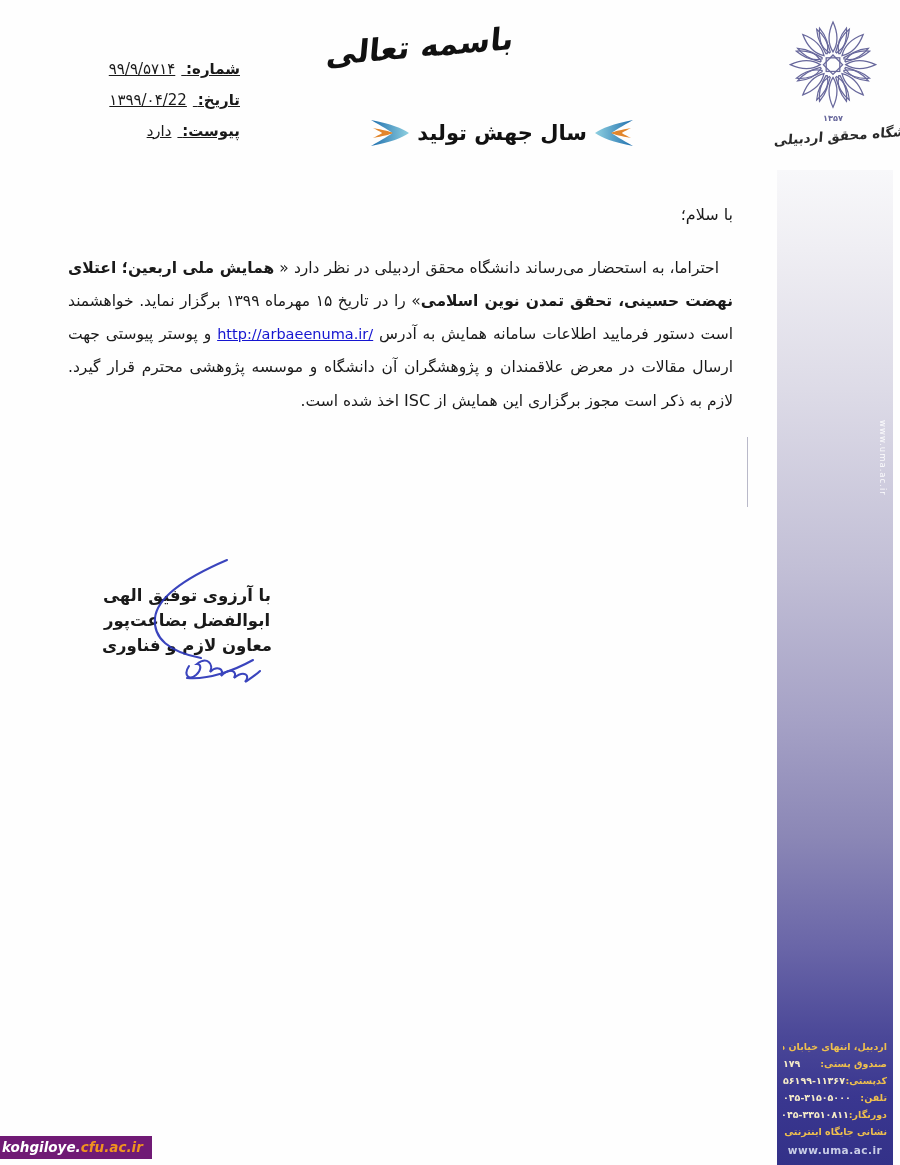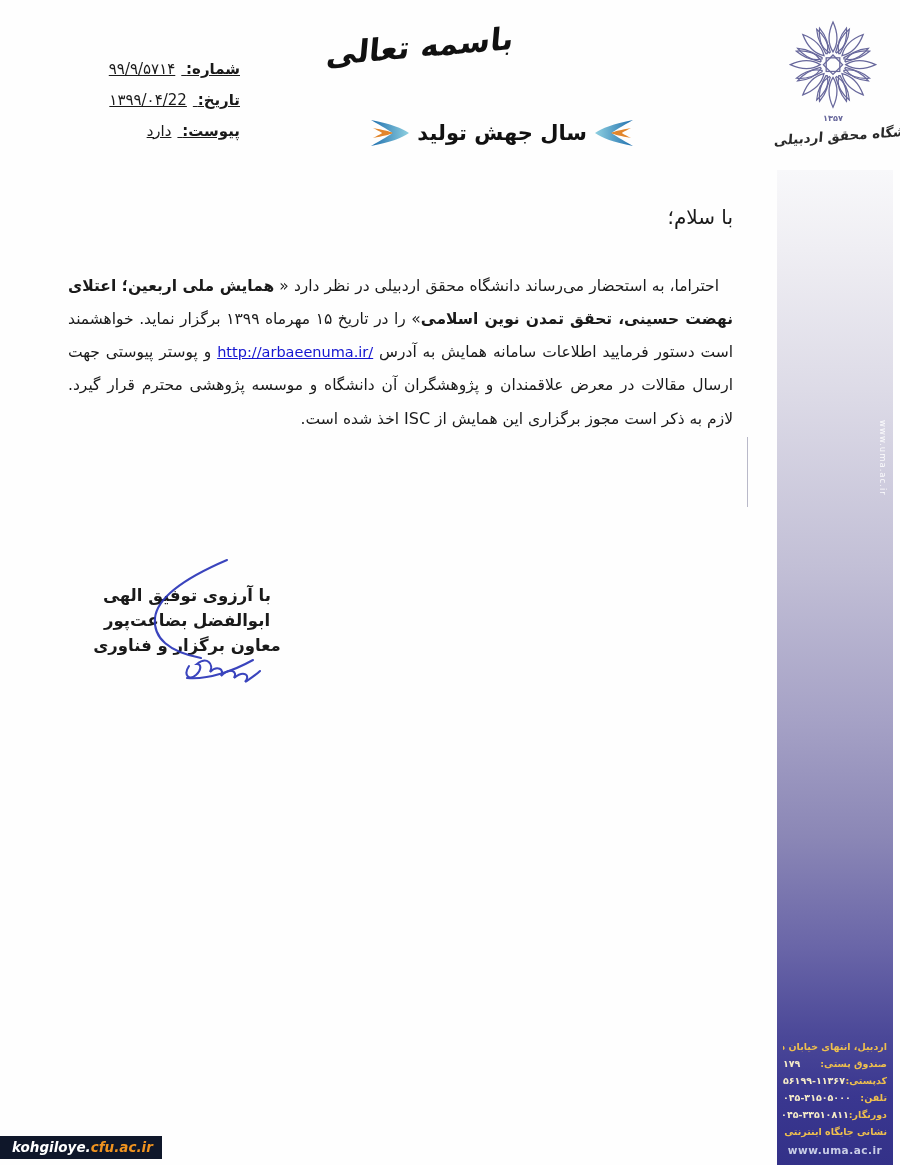--- a/index.html
+++ b/index.html
@@ -45,21 +45,21 @@
   .logo-emblem { width:112px; height:118px; display:block; margin:0 auto; }
   .logo-name {
     font-size:13.5px; font-weight:bold; color:#2a2a2a;
     transform:rotate(-4deg) skewX(-8deg);
     margin-top:-2px; white-space:nowrap;
   }
 
   
   .letter { position:absolute; left:68px; top:205px; width:665px; direction:rtl; }
   .recipient { font-weight:bold; font-size:16.5px; text-align:right; margin-bottom:47px; }
-  .salutation { font-size:20px; text-align:right; margin-bottom:41px; }
+  .salutation { font-size:16px; text-align:right; margin-bottom:28px; }
   .body-par {
     font-size:15.5px; line-height:33px; text-align:justify;
     text-indent:14px;
   }
   .body-par .b { font-weight:bold; }
   .body-par a.link { color:#1515d0; text-decoration:underline; font-size:14.5px; }
   .body-par .isc { font-size:16px; }
 
   .artifact-line {
     position:absolute; left:747px; top:437px; width:1px; height:70px;
@@ -100,21 +100,21 @@
   .contact .c-row { display:flex; justify-content:space-between; white-space:nowrap; }
   .contact .c-val { color:#f7edc9; }
   .contact .c-site {
     direction:ltr; text-align:center; color:#c9cde6; font-weight:bold;
     font-size:10.5px; margin-top:2px; letter-spacing:0.5px;
   }
 
   
   .watermark {
     position:absolute; left:0; bottom:6px;
-    background:#0f172a; padding:3px 9px 4px 12px;
+    background:#701a75; padding:3px 9px 4px 2px;
     font-style:italic; font-weight:bold; font-size:13.5px;
     white-space:nowrap;
   }
   .watermark .w1 { color:#ffffff; }
   .watermark .w2 { color:#f0931f; }
 </style>
 </head>
 <body>
 
 <div class="page">
@@ -190,21 +190,21 @@
     <p class="body-par">
       <span>احتراما، به استحضار می‌رساند دانشگاه محقق اردبیلی در نظر دارد « </span><span class="b">همایش ملی اربعین؛ اعتلای نهضت حسینی، تحقق تمدن نوین اسلامی</span><span>» را در تاریخ ۱۵ مهرماه ۱۳۹۹ برگزار نماید. خواهشمند است دستور فرمایید اطلاعات سامانه همایش به آدرس </span><bdi dir="ltr"><a class="link" href="#">http://arbaeenuma.ir/</a></bdi><span> و پوستر پیوستی جهت ارسال مقالات در معرض علاقمندان و پژوهشگران آن دانشگاه و موسسه پژوهشی محترم قرار گیرد. لازم به ذکر است مجوز برگزاری این همایش از </span><bdi dir="ltr" class="isc">ISC</bdi><span> اخذ شده است.</span>
     </p>
   </div>
 
   <div class="artifact-line"></div>
 
   <div class="sig-block">
     <div>با آرزوی توفیق الهی</div>
     <div>ابوالفضل بضاعت‌پور</div>
-    <div>معاون برگزار و فناوری</div>
+    <div>معاون لازم و فناوری</div>
   </div>
   <svg class="sig-svg" viewBox="0 0 250 160">
     <g fill="none" stroke="#2a35b8" stroke-width="2.1" stroke-linecap="round" opacity="0.92">
       <path d="M152,10 C110,28 82,48 80,68 C78,88 94,102 126,108"></path>
       <path d="M114,116 c-6,9 0,15 7,9 c5,-4 6,-11 1,-11 c10,-8 17,0 13,8 c7,-7 15,-3 11,4 c9,-9 17,-5 13,2 c10,-8 17,-3 11,4 c6,-4 11,-7 15,-11"></path>
       <path d="M112,128 c22,2 48,-8 66,-18"></path>
     </g>
   </svg>
 
   <div class="contact">

